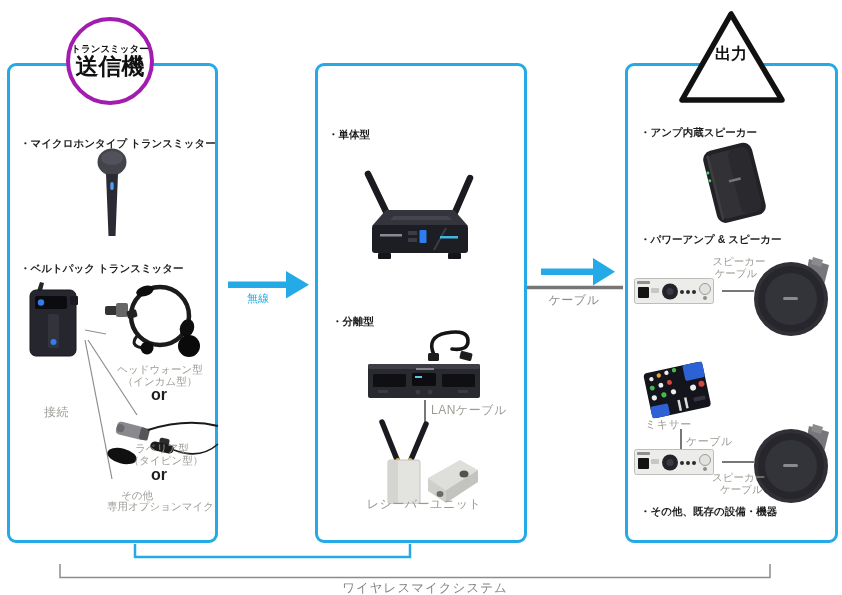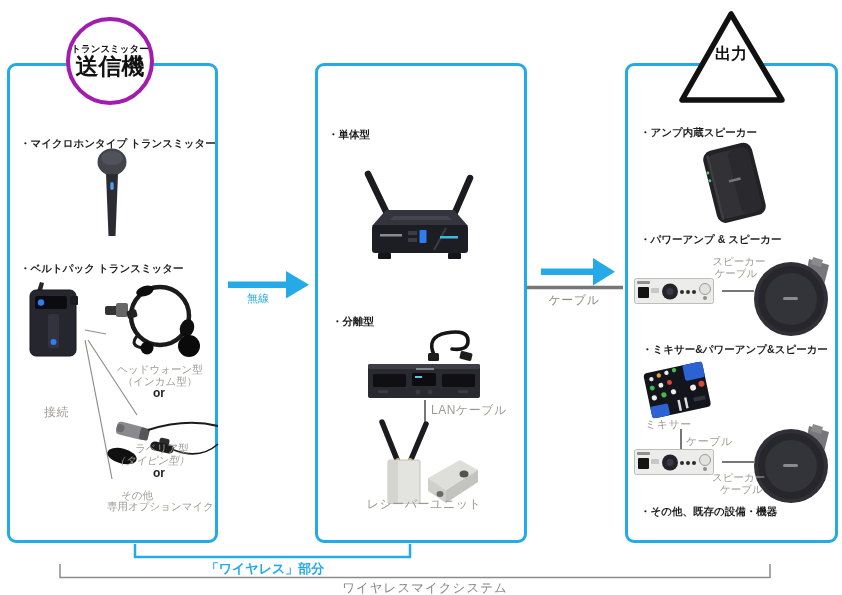--- a/index.html
+++ b/index.html
@@ -14,21 +14,21 @@
   .badge{position:absolute;background:#fff;display:flex;flex-direction:column;align-items:center;justify-content:center;z-index:3;box-sizing:border-box;}
   .badge-circle{left:66px;top:17px;width:88px;height:88px;border:4px solid #a21caf;border-radius:50%;}
   .badge-square{left:377px;top:27px;width:91px;height:73px;border:5px solid #111;border-radius:11px;}
   .badge-sub{font-size:9.5px;font-weight:bold;color:#111;white-space:nowrap;line-height:1.2;}
   .badge-title{font-size:23px;font-weight:bold;color:#111;white-space:nowrap;line-height:1.1;}
   .tri-wrap{position:absolute;left:672px;top:6px;z-index:3;}
   .txt{position:absolute;z-index:4;white-space:nowrap;}
   .item-label{font-size:10.5px;font-weight:bold;color:#1d1d1d;}
   .gray-sm{font-size:10.5px;color:#9c9b93;}
   .gray-md{font-size:12px;color:#9c9b93;letter-spacing:0.5px;}
-  .or{font-size:12px;font-weight:bold;color:#1d1d1d;}
+  .or{font-size:16px;font-weight:bold;color:#1d1d1d;}
   .blue-txt{color:#24aae6;font-weight:normal;}
   .ctr{transform:translateX(-50%);text-align:center;}
   .footer-blue{font-size:13px;font-weight:bold;color:#24aae6;}
   .footer-gray{font-size:12.5px;color:#85858a;letter-spacing:1px;}
   .out-title{position:absolute;left:731px;top:44px;transform:translateX(-50%);font-size:16px;font-weight:bold;color:#111;z-index:4;white-space:nowrap;}
 </style>
 </head>
 <body>
 
 <div class="canvas">
@@ -120,21 +120,21 @@
     <path d="M48 20 Q 86 8 118 16" stroke="#1a1a1a" stroke-width="2" fill="none"></path>
     <ellipse cx="22" cy="46" rx="15" ry="7.5" fill="#101010" transform="rotate(14 22 46)"></ellipse>
     <g transform="rotate(12 62 38)">
       <rect x="58" y="28" width="10" height="6" rx="2" fill="#2c2c2c"></rect>
       <rect x="50" y="33" width="24" height="9" rx="4.5" fill="#1c1c1c"></rect>
     </g>
     <path d="M74 40 Q 100 50 118 34" stroke="#1a1a1a" stroke-width="1.6" fill="none"></path>
   </svg>
 
   <div class="txt gray-sm ctr" style="left:162px;top:442px;">ラベリア型</div>
-  <div class="txt gray-sm ctr" style="left:152px;top:454px;font-style:italic;">（タイピン型）</div>
+  <div class="txt gray-sm ctr" style="left:166px;top:454px;">（タイピン型）</div>
   <div class="txt or ctr" style="left:159px;top:466px;">or</div>
   <div class="txt gray-sm" style="left:121px;top:489px;">その他</div>
   <div class="txt gray-sm" style="left:107px;top:500px;font-family:Liberation Serif, serif;">専用オプションマイク</div>
 
   <div class="txt blue-txt ctr" style="left:258px;top:291px;font-size:11px;">無線</div>
   <div class="txt gray-md ctr" style="left:574px;top:292px;color:#8a8a85;">ケーブル</div>
 
   <div class="txt item-label" style="left:328px;top:128px;">・単体型</div>
 
   <svg class="dev" style="left:356px;top:166px;" width="128" height="98" viewBox="0 0 128 98">
@@ -227,21 +227,20 @@
 
   <svg class="dev" style="left:753px;top:255px;" width="82" height="82" viewBox="0 0 82 82">
     <path d="M56 4 L76 10 L70 34 L52 26 Z" fill="#77777b"></path>
     <path d="M60 2 L70 5 L68 12 L58 9 Z" fill="#8b8b8f"></path>
     <circle cx="38" cy="44" r="37" fill="#303036"></circle>
     <circle cx="38" cy="44" r="33" fill="#26262c"></circle>
     <circle cx="38" cy="44" r="26" fill="#33333a"></circle>
     <rect x="30" y="42" width="15" height="3" rx="1.5" fill="#8a8a90"></rect>
   </svg>
 
-  <div class="txt item-label" style="left:642px;top:343px;">・ミキサー&amp;パワーアンプ&amp;スピーカー</div>
 
   <svg class="dev" style="left:641px;top:357px;" width="72" height="64" viewBox="0 0 72 64">
     <g transform="rotate(-12 36 32)">
       <rect x="6" y="10" width="60" height="46" rx="4" fill="#14141c"></rect>
       <rect x="46" y="10" width="20" height="16" rx="2" fill="#2d62d4"></rect>
       <rect x="6" y="44" width="18" height="12" rx="2" fill="#2d62d4"></rect>
       <circle cx="13" cy="17" r="2.2" fill="#ededed"></circle>
       <circle cx="21" cy="15" r="2.2" fill="#e8a33c"></circle>
       <circle cx="29" cy="14" r="2.2" fill="#ededed"></circle>
       <circle cx="37" cy="13" r="2.2" fill="#47b84c"></circle>
@@ -283,16 +282,15 @@
     <circle cx="38" cy="44" r="33" fill="#26262c"></circle>
     <circle cx="38" cy="44" r="26" fill="#33333a"></circle>
     <rect x="30" y="42" width="15" height="3" rx="1.5" fill="#8a8a90"></rect>
   </svg>
 
   <div class="txt gray-sm" style="left:712px;top:471px;">スピーカー</div>
   <div class="txt gray-sm" style="left:720px;top:483px;">ケーブル</div>
 
   <div class="txt item-label" style="left:640px;top:505px;">・その他、既存の設備・機器</div>
 
-  <div class="txt footer-blue ctr" style="left:265px;top:560px;">「ワイヤレス」部分</div>
   <div class="txt footer-gray ctr" style="left:425px;top:580px;">ワイヤレスマイクシステム</div>
 
 </div>
 
 </body></html>

